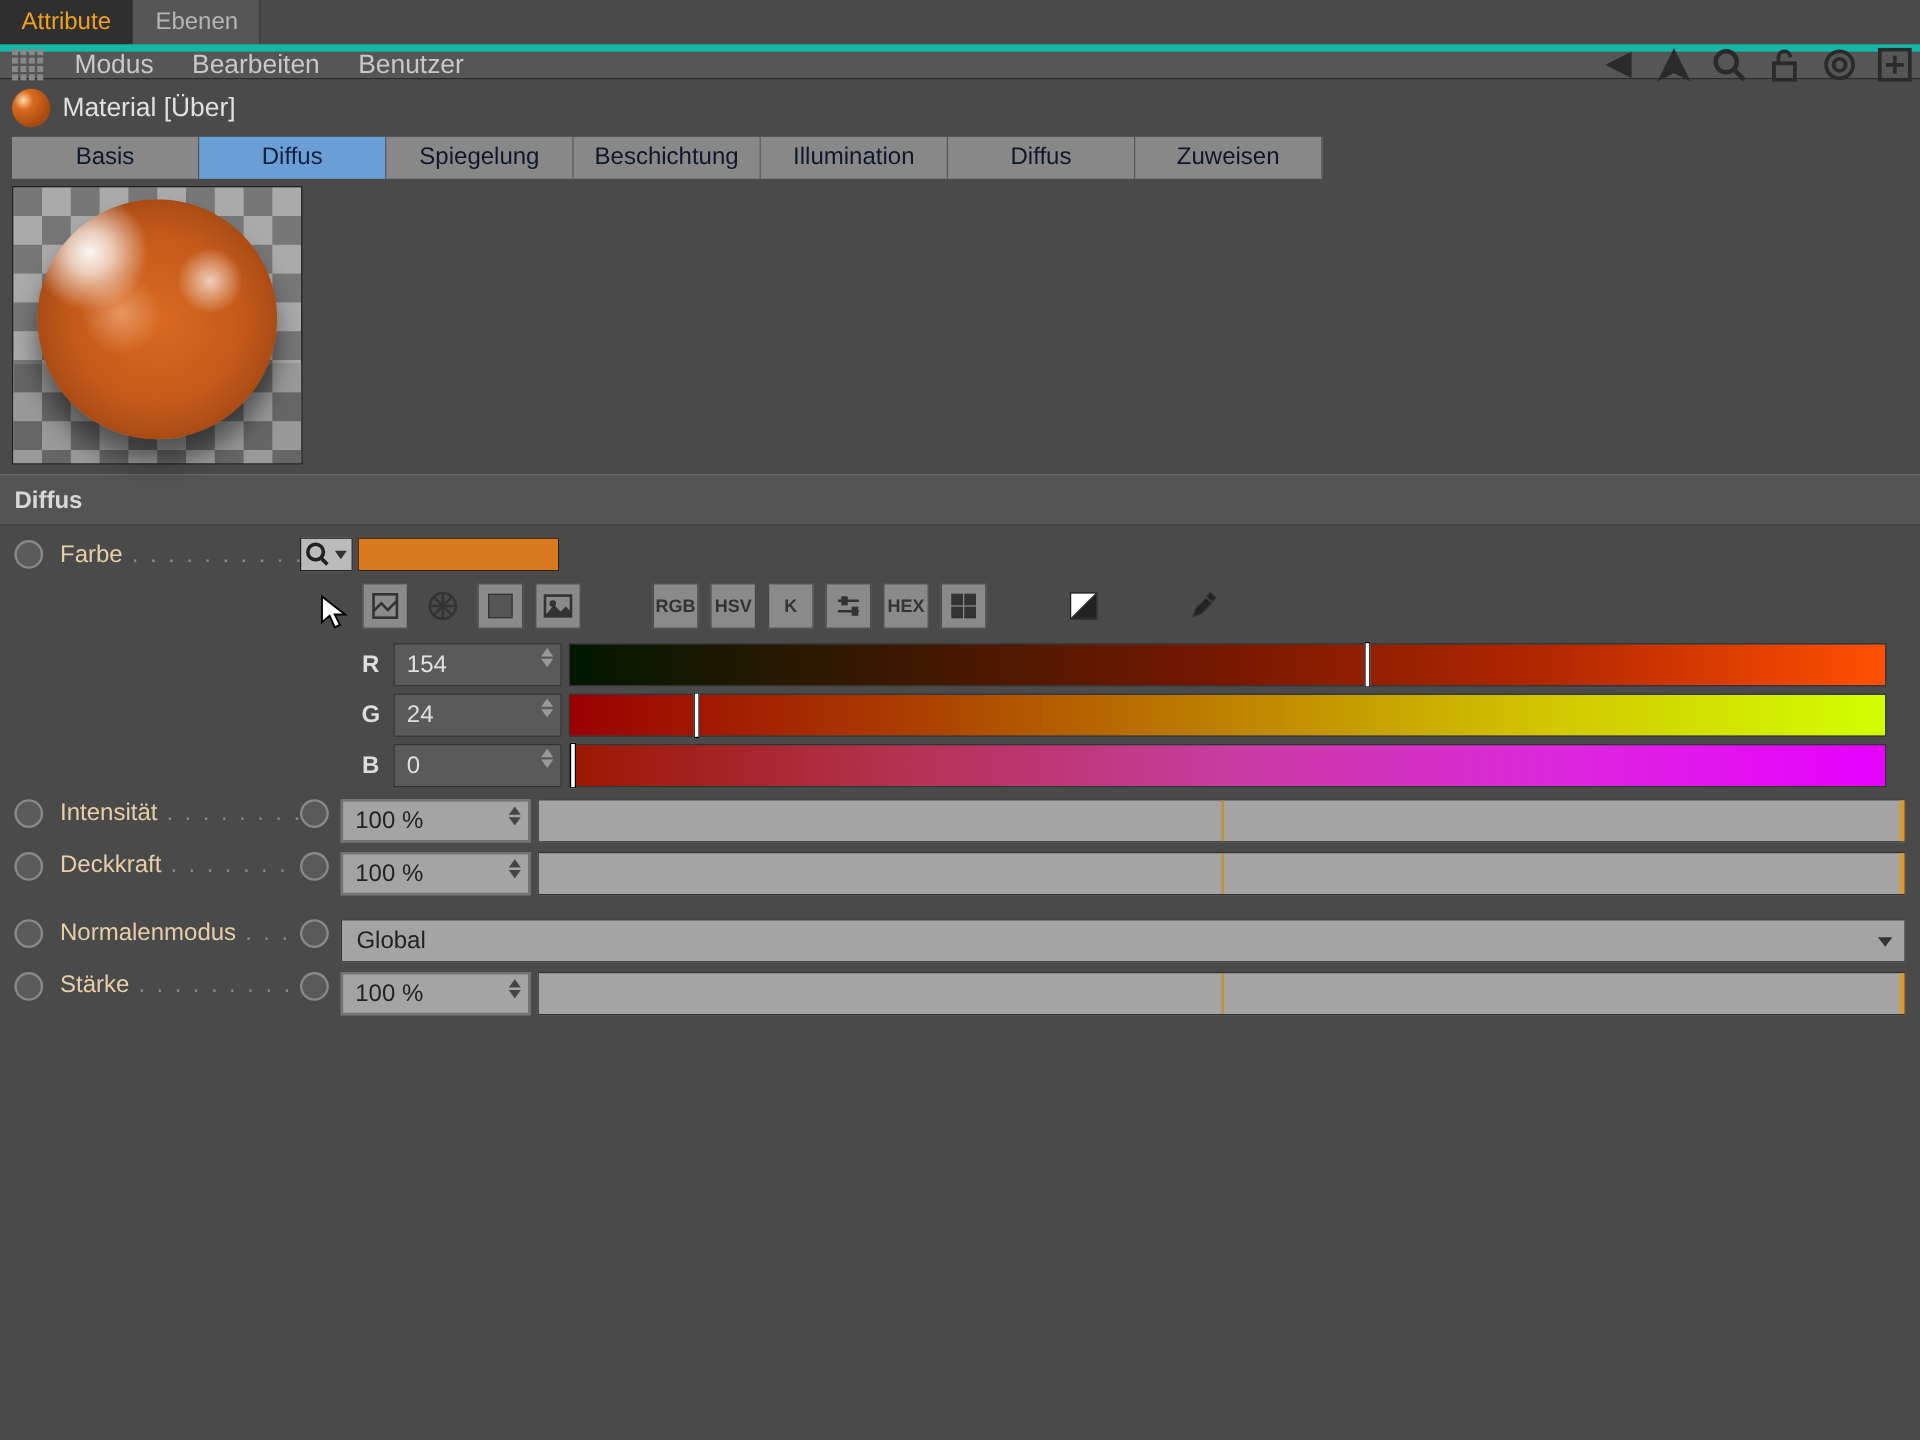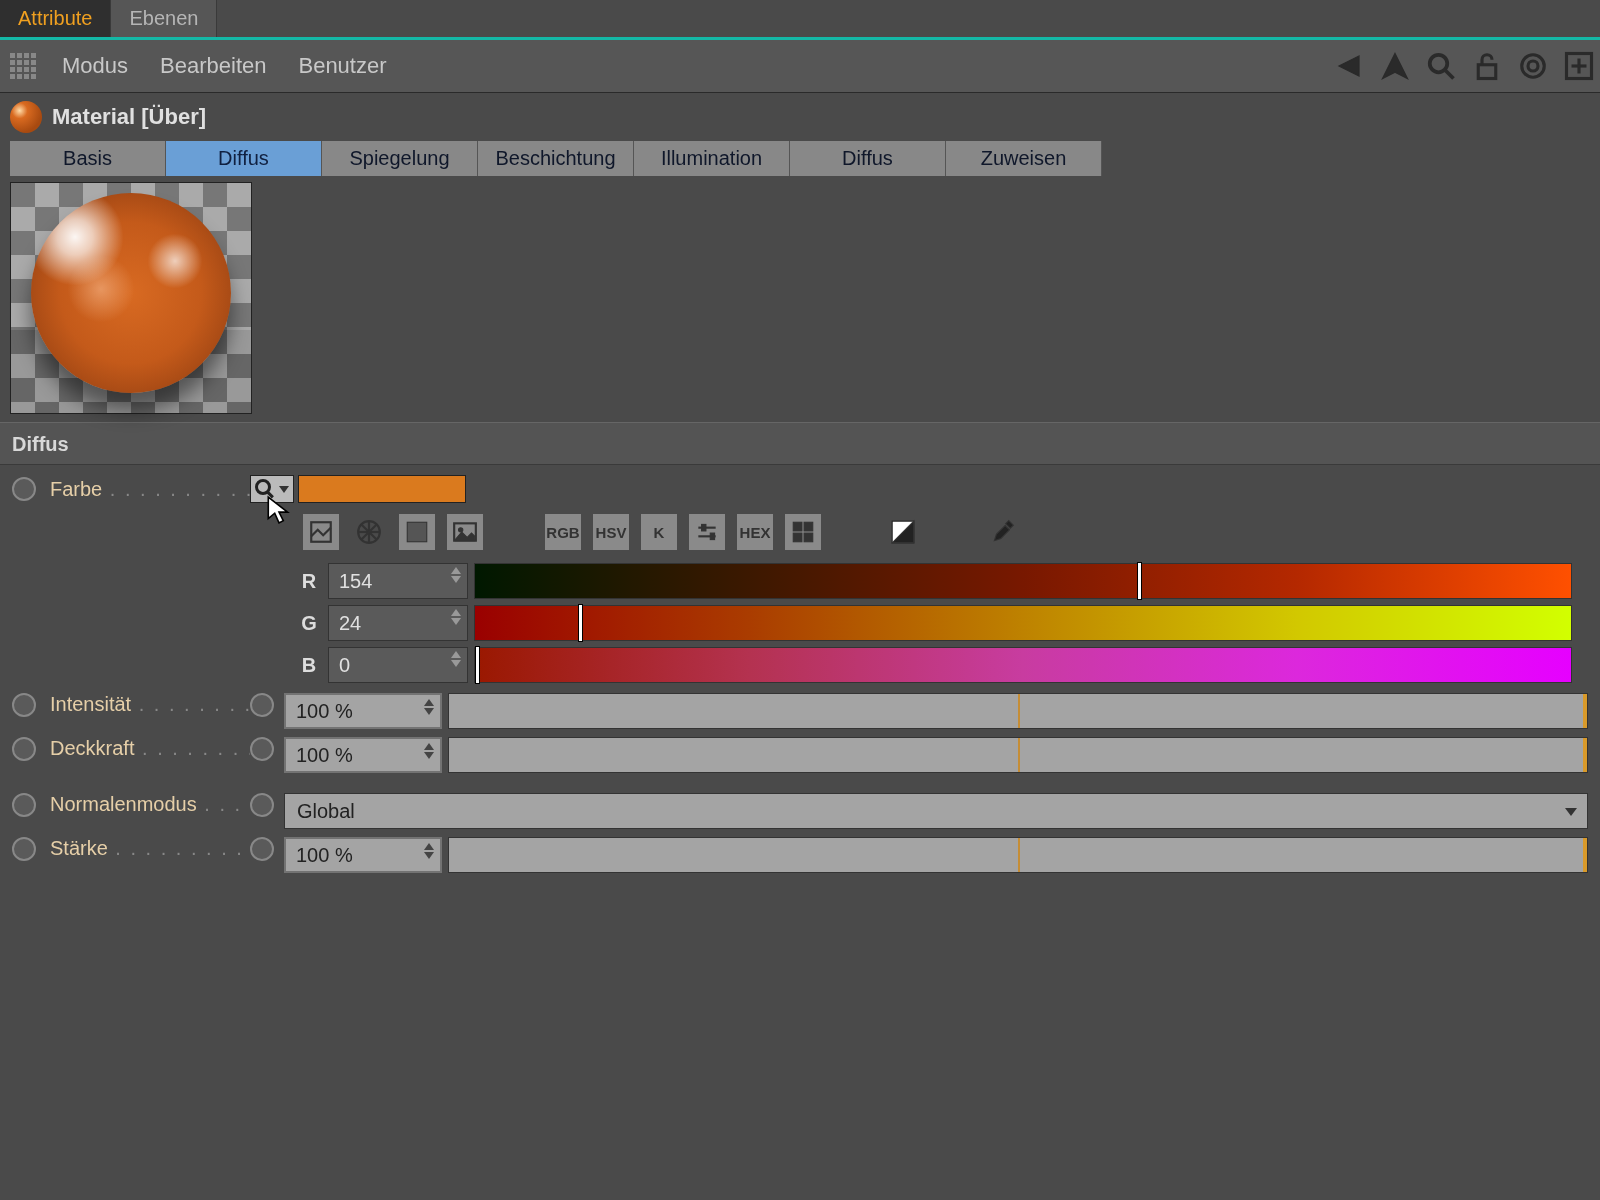--- a/index.html
+++ b/index.html
@@ -4,29 +4,29 @@
 <style>
   * { box-sizing: border-box; margin: 0; padding: 0; font-family: Arial, Helvetica, sans-serif; }
   body { background: #4a4a4a; color: #d0d0d0; width: 1600px; height: 1200px; overflow: hidden; user-select: none; }
 
   
   .top-tabs { display: flex; background: #4a4a4a; }
   .top-tab { padding: 7px 18px; font-size: 20px; color: #b5b5b5; background: #565656; border-right: 1px solid #3a3a3a; cursor: pointer; }
   .top-tab.active { color: #f0a020; background: #2f2f2f; }
 
   
-  .menubar { display: flex; align-items: center; height: 56px; background: #565656; padding: 0 6px; border-top: 3px solid #14b8a6; border-bottom: 1px solid #2a2a2a; position: relative; }
+  .menubar { display: flex; align-items: center; height: 29px; background: #565656; padding: 0 6px; border-top: 6px solid #14b8a6; border-bottom: 1px solid #2a2a2a; position: relative; }
   .grid-icon { width: 26px; height: 26px; margin: 0 10px 0 4px; display: grid; grid-template-columns: repeat(4,1fr); grid-template-rows: repeat(4,1fr); gap: 2px; }
   .grid-icon span { background: #888; }
   .menu-item { font-size: 22px; color: #c8c8c8; padding: 4px 16px; cursor: pointer; }
   .menubar-right { position: absolute; right: 6px; display: flex; gap: 16px; align-items: center; }
   .menubar-right svg { width: 30px; height: 30px; fill: #2a2a2a; stroke: #2a2a2a; }
 
   
-  .mat-header { display: flex; align-items: center; padding: 8px 10px; background: #4a4a4a; font-weight: bold; }
+  .mat-header { display: flex; align-items: center; padding: 8px 10px; background: #4a4a4a; }
   .mat-ball { width: 32px; height: 32px; border-radius: 50%; background: radial-gradient(circle at 30% 30%, #ffdca8 0%, #d96a20 25%, #a84a10 70%); margin-right: 10px; }
   .mat-title { font-size: 22px; color: #e0e0e0; }
 
   
   .chan-tabs { display: flex; padding: 0 10px 6px 10px; gap: 0; }
   .chan-tab { padding: 6px 0; width: 156px; text-align: center; font-size: 20px; background: #888; color: #0f172a; border-right: 1px solid #555; cursor: pointer; }
   .chan-tab.active { background: #6a9fd6; color: #102040; }
 
   
   .preview-area { padding: 0 10px 8px 10px; }

